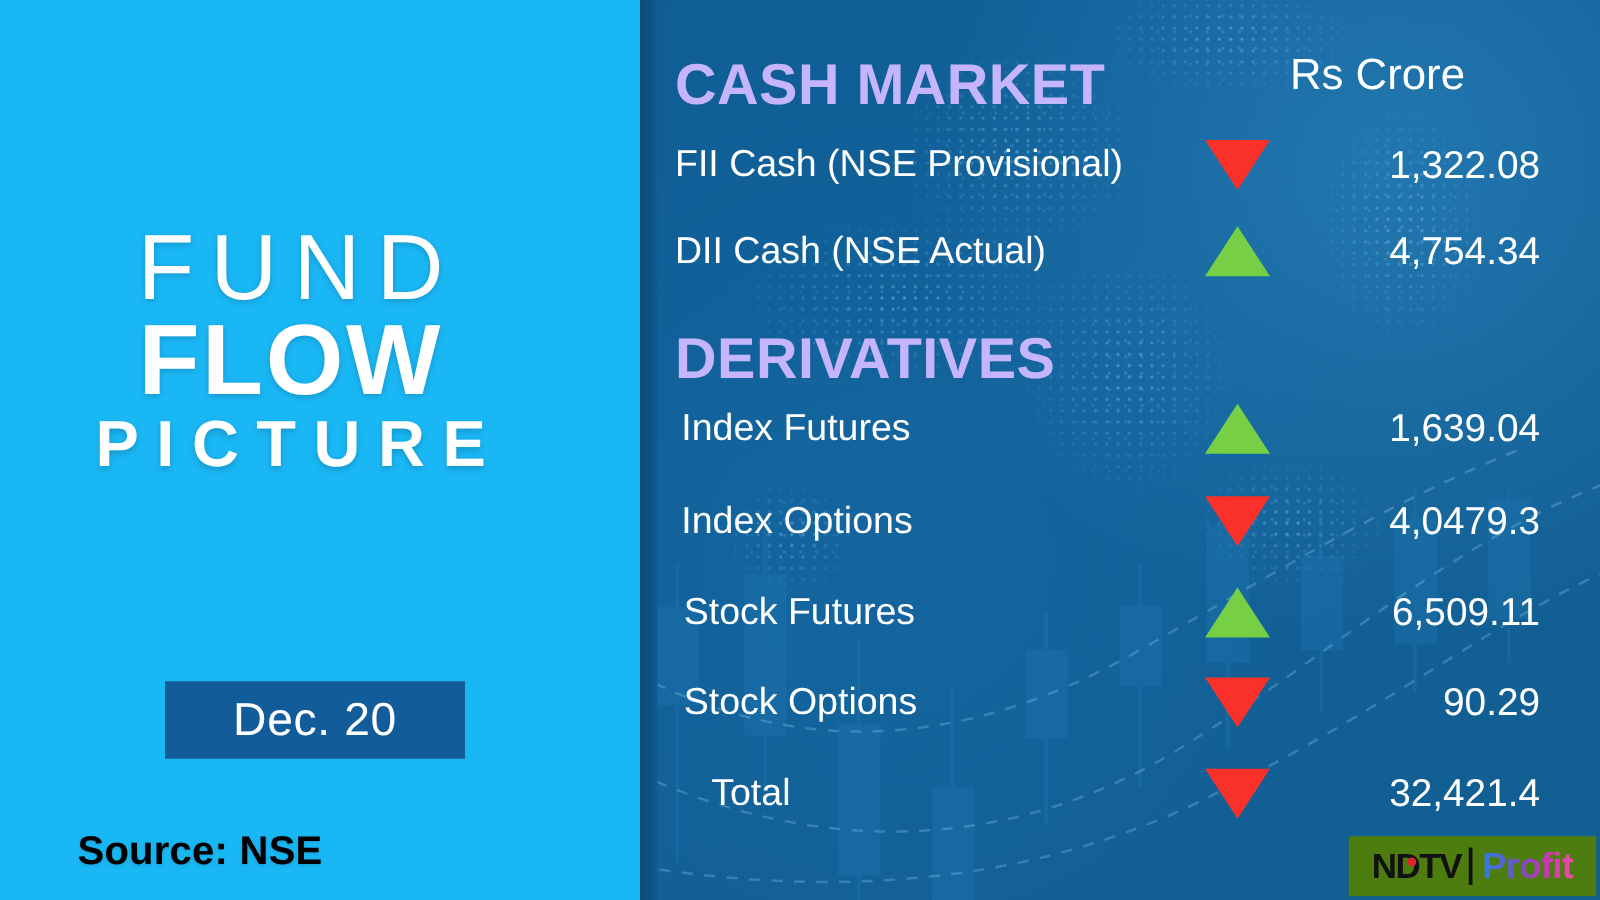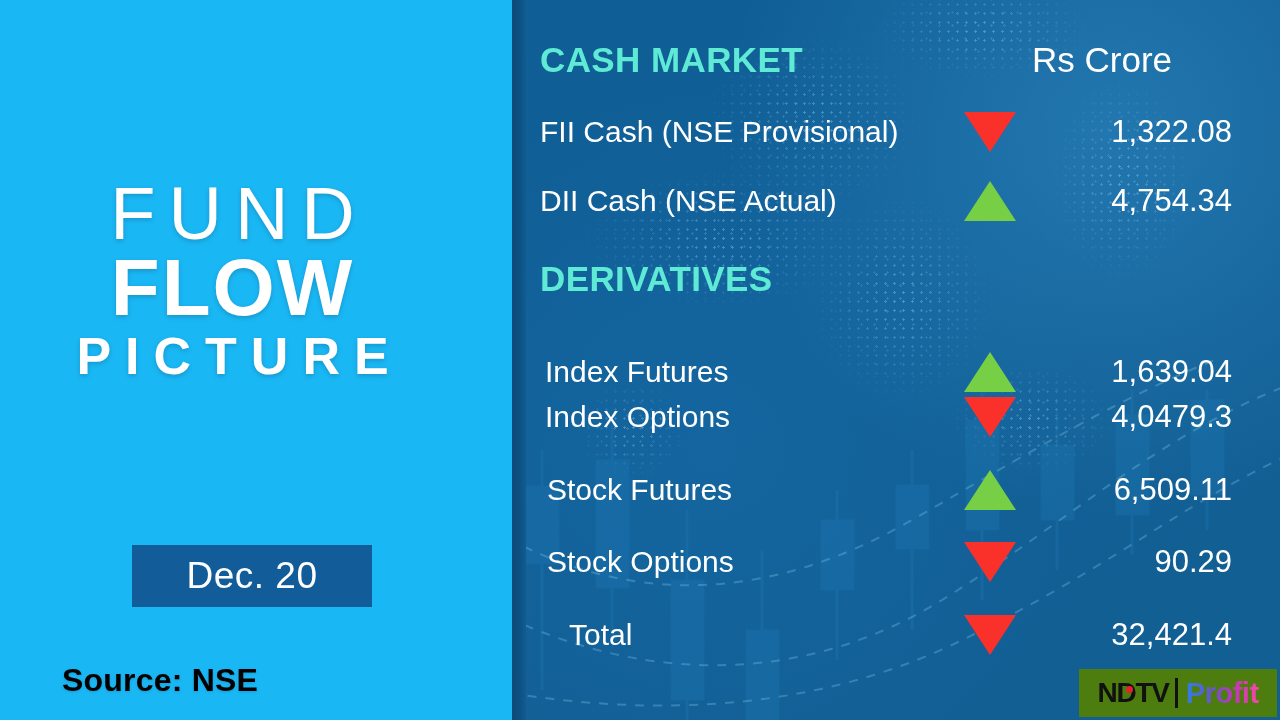--- a/index.html
+++ b/index.html
@@ -147,22 +147,22 @@
     display:flex;
     align-items:center;
   }
   .section-head {
     position:absolute;
     width:768px;
     display:flex;
     align-items:center;
   }
   .section-title {
-    color:#5eead4;
-    font-size:35px;
+    color:#c4b5fd;
+    font-size:46px;
     font-weight:bold;
     letter-spacing:0.4px;
     padding-left:28px;
   }
   .unit-label {
     position:absolute;
     left:440px; top:40px;
     width:300px;
     text-align:center;
     color:#ffffff;
@@ -322,21 +322,21 @@
       <span class="row-arrow">
           <i class="tri up"></i>
         </span>
       <span class="row-value">4,754.34</span>
     </div>
 
     <div class="section-head" style="top:259px;">
       <span class="section-title">DERIVATIVES</span>
     </div>
 
-    <div class="row" style="top:321px;margin-top:29px;">
+    <div class="row" style="top:321px;">
       <span class="row-label" style="padding-left:33px;">Index Futures</span>
       <span class="row-arrow">
           <i class="tri up"></i>
         </span>
       <span class="row-value">1,639.04</span>
     </div>
 
     <div class="row" style="top:395px;">
       <span class="row-label" style="padding-left:33px;">Index Options</span>
       <span class="row-arrow">

